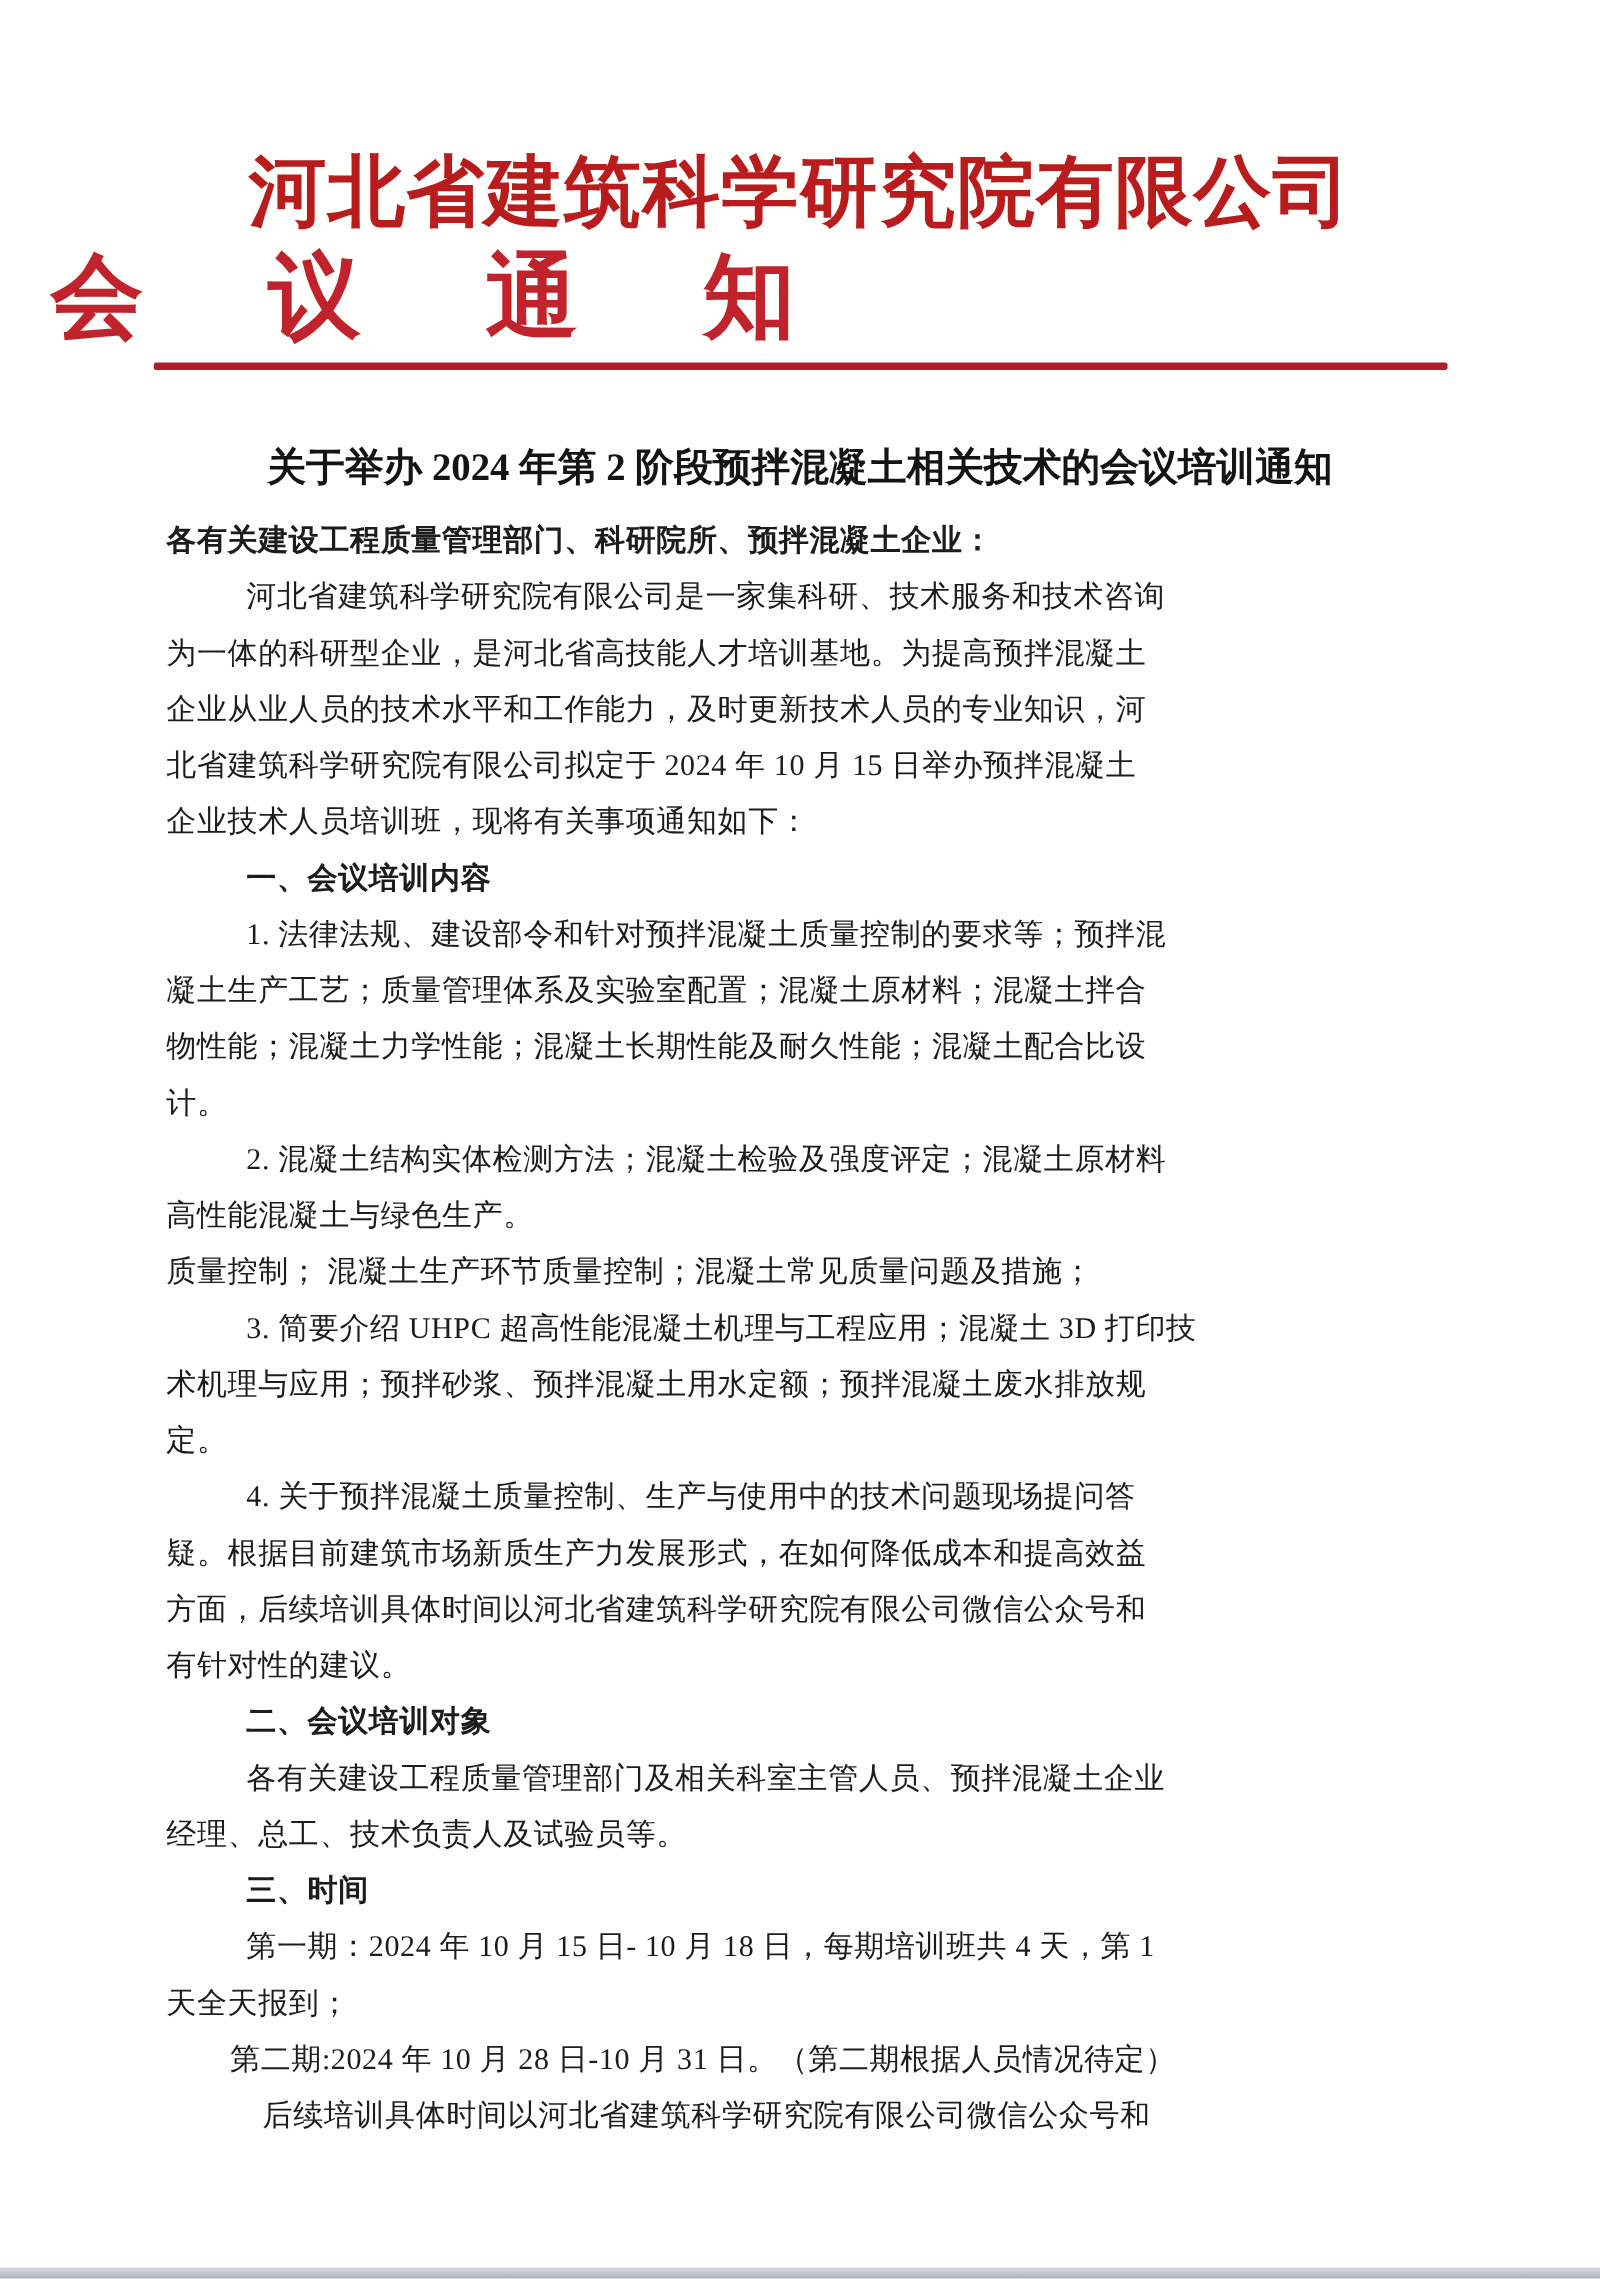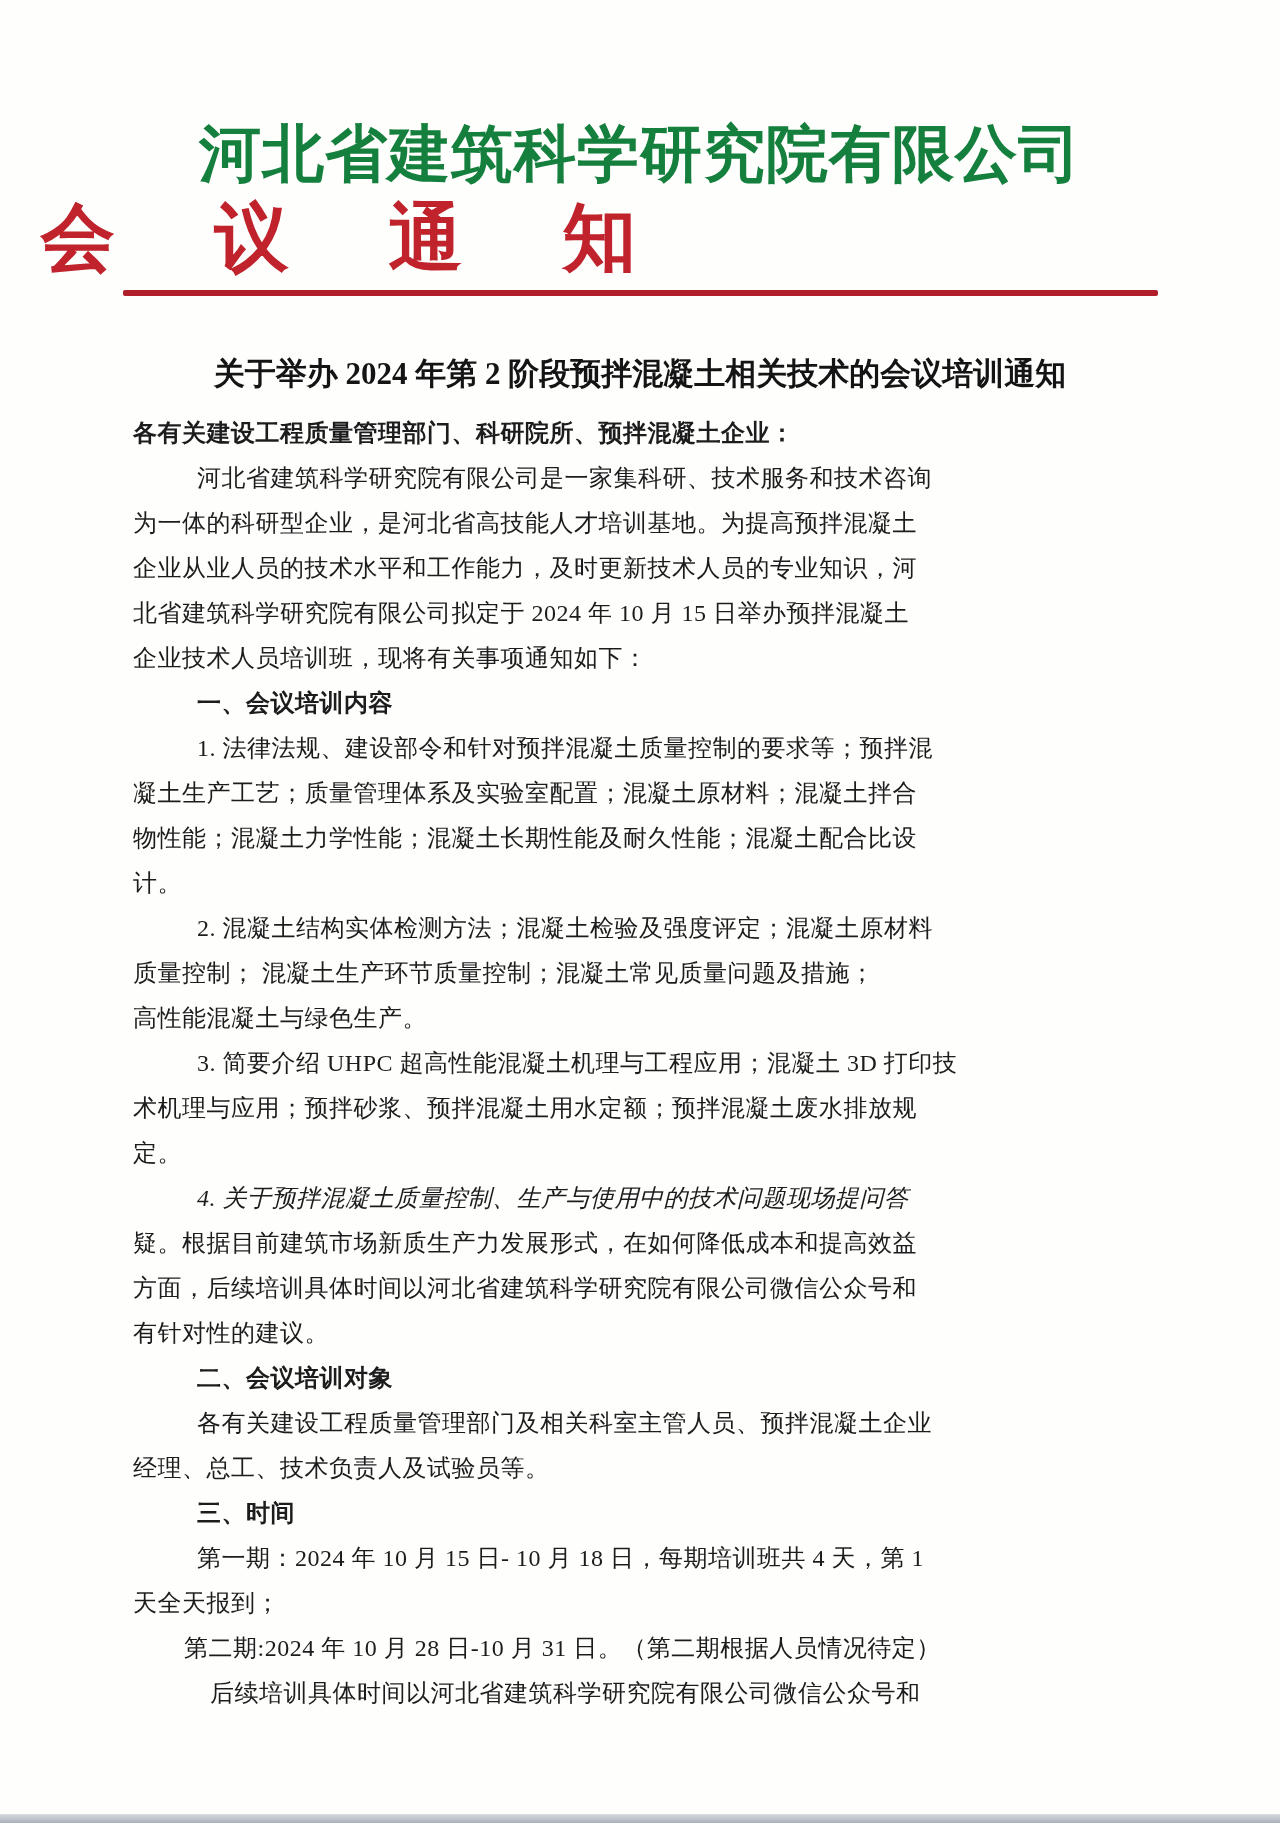--- a/index.html
+++ b/index.html
@@ -76,46 +76,46 @@
     background: linear-gradient(#d9dce2, #a9afba);
   }
 </style>
 </head>
 <body>
 
 <div class="page">
   <div class="content">
 
     <div class="header">
-      <div class="org-name" style="color: #15803d;">河北省建筑科学研究院有限公司</div>
+      <div class="org-name" style="color: #b91c1c;">河北省建筑科学研究院有限公司</div>
       <div class="notice-title" style="color: rgb(192, 35, 44);">会 议 通 知</div>
       <div class="red-divider" style="background: rgb(176, 31, 41);"></div>
     </div>
 
     <div class="subtitle">关于举办 2024 年第 2 阶段预拌混凝土相关技术的会议培训通知</div>
 
     <div class="doc-body">
         <div class="doc-line bold" style="padding-left: 0px;">各有关建设工程质量管理部门、科研院所、预拌混凝土企业：</div>
         <div class="doc-line" style="padding-left: 64px;">河北省建筑科学研究院有限公司是一家集科研、技术服务和技术咨询</div>
         <div class="doc-line" style="padding-left: 0px;">为一体的科研型企业，是河北省高技能人才培训基地。为提高预拌混凝土</div>
         <div class="doc-line" style="padding-left: 0px;">企业从业人员的技术水平和工作能力，及时更新技术人员的专业知识，河</div>
         <div class="doc-line" style="padding-left: 0px;">北省建筑科学研究院有限公司拟定于 2024 年 10 月 15 日举办预拌混凝土</div>
         <div class="doc-line" style="padding-left: 0px;">企业技术人员培训班，现将有关事项通知如下：</div>
         <div class="doc-line bold" style="padding-left: 64px;">一、会议培训内容</div>
         <div class="doc-line" style="padding-left: 64px;">1. 法律法规、建设部令和针对预拌混凝土质量控制的要求等；预拌混</div>
         <div class="doc-line" style="padding-left: 0px;">凝土生产工艺；质量管理体系及实验室配置；混凝土原材料；混凝土拌合</div>
         <div class="doc-line" style="padding-left: 0px;">物性能；混凝土力学性能；混凝土长期性能及耐久性能；混凝土配合比设</div>
         <div class="doc-line" style="padding-left: 0px;">计。</div>
         <div class="doc-line" style="padding-left: 64px;">2. 混凝土结构实体检测方法；混凝土检验及强度评定；混凝土原材料</div>
+        <div class="doc-line" style="padding-left: 0px;">高性能混凝土与绿色生产。</div>
         <div class="doc-line" style="padding-left: 0px;">质量控制；  混凝土生产环节质量控制；混凝土常见质量问题及措施；</div>
-        <div class="doc-line" style="padding-left: 0px;">高性能混凝土与绿色生产。</div>
         <div class="doc-line" style="padding-left: 64px;">3. 简要介绍 UHPC 超高性能混凝土机理与工程应用；混凝土 3D 打印技</div>
         <div class="doc-line" style="padding-left: 0px;">术机理与应用；预拌砂浆、预拌混凝土用水定额；预拌混凝土废水排放规</div>
         <div class="doc-line" style="padding-left: 0px;">定。</div>
-        <div class="doc-line" style="padding-left: 64px; font-style: italic;">4. 关于预拌混凝土质量控制、生产与使用中的技术问题现场提问答</div>
+        <div class="doc-line" style="padding-left: 64px;">4. 关于预拌混凝土质量控制、生产与使用中的技术问题现场提问答</div>
         <div class="doc-line" style="padding-left: 0px;">疑。根据目前建筑市场新质生产力发展形式，在如何降低成本和提高效益</div>
         <div class="doc-line" style="padding-left: 0px;">方面，后续培训具体时间以河北省建筑科学研究院有限公司微信公众号和</div>
         <div class="doc-line" style="padding-left: 0px;">有针对性的建议。</div>
         <div class="doc-line bold" style="padding-left: 64px;">二、会议培训对象</div>
         <div class="doc-line" style="padding-left: 64px;">各有关建设工程质量管理部门及相关科室主管人员、预拌混凝土企业</div>
         <div class="doc-line" style="padding-left: 0px;">经理、总工、技术负责人及试验员等。</div>
         <div class="doc-line bold" style="padding-left: 64px;">三、时间</div>
         <div class="doc-line" style="padding-left: 64px;">第一期：2024 年 10 月 15 日- 10 月 18 日，每期培训班共 4 天，第 1</div>
         <div class="doc-line" style="padding-left: 0px;">天全天报到；</div>
         <div class="doc-line" style="padding-left: 51px;">第二期:2024 年 10 月 28 日-10 月 31 日。（第二期根据人员情况待定）</div>

